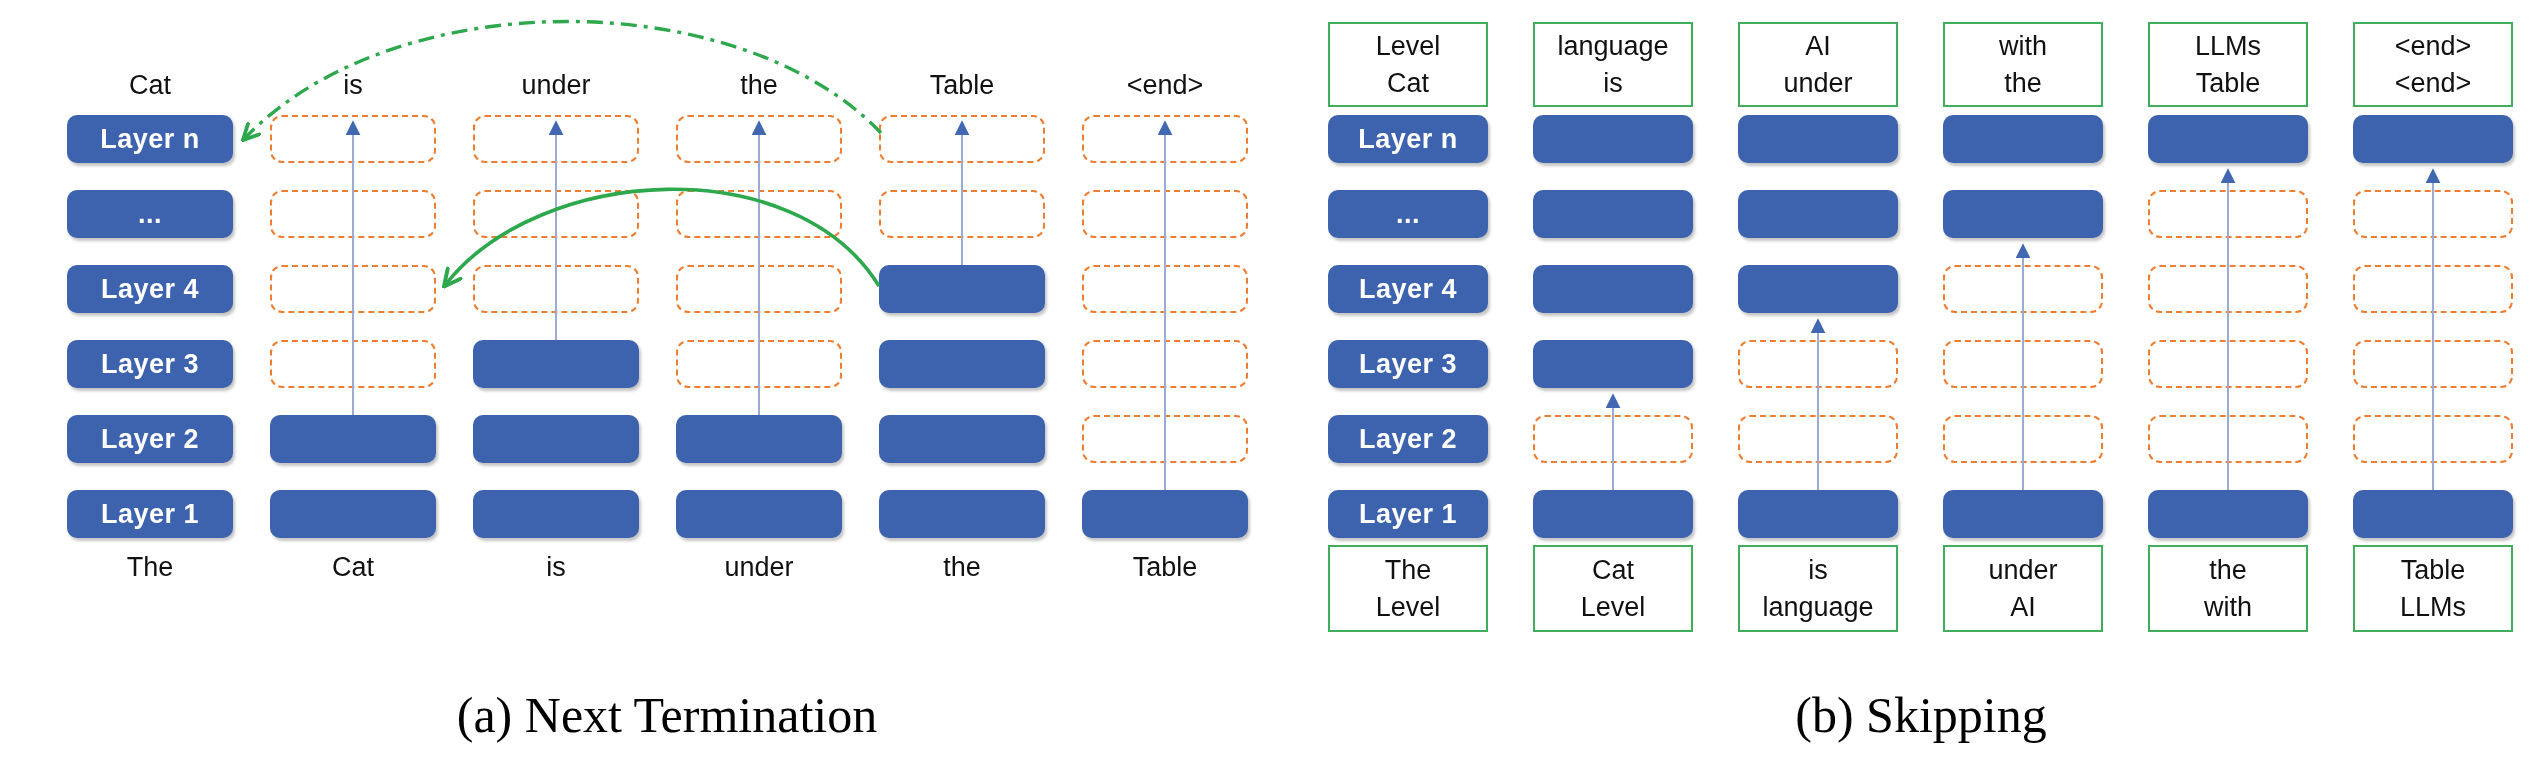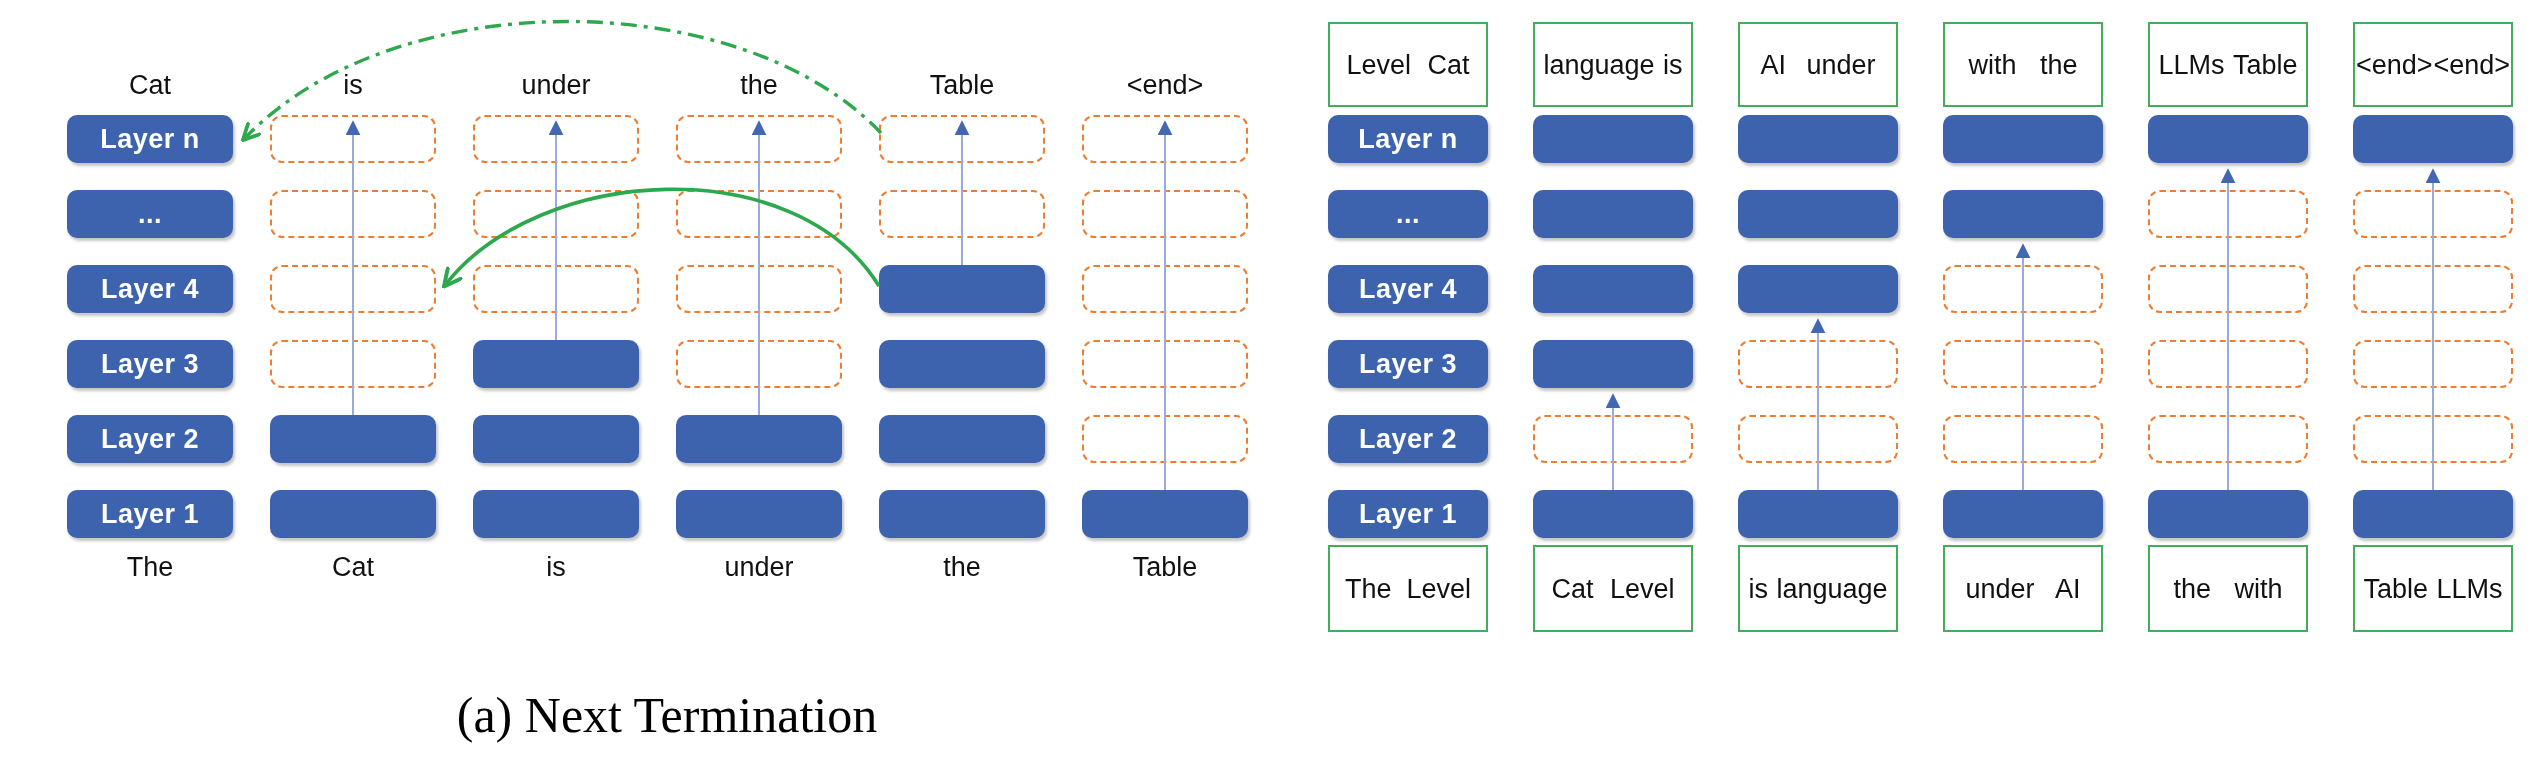--- a/index.html
+++ b/index.html
@@ -15,21 +15,21 @@
     position:absolute;box-sizing:border-box;border-radius:10px;background:#3D63AE;
     box-shadow:2px 3px 3px rgba(90,90,90,.35);display:flex;align-items:center;justify-content:center;
     color:#ffffff;font-weight:bold;font-size:27px;letter-spacing:.5px;
   }
   .tok{
     position:absolute;transform:translateX(-50%);font-size:27px;color:#111111;
     white-space:nowrap;line-height:30px;
   }
   .gbox{
     position:absolute;box-sizing:border-box;border:2.5px solid #41AE5B;background:#ffffff;
-    display:flex;flex-direction:row;align-items:center;justify-content:space-evenly;
+    display:flex;flex-direction:column;align-items:center;justify-content:space-evenly;
     font-size:27px;color:#111111;text-align:center;line-height:30px;
   }
   .caption{
     position:absolute;transform:translateX(-50%);font-family:"Liberation Serif",serif;
     font-size:50px;color:#000;white-space:nowrap;
   }
   svg.overlay{position:absolute;left:0;top:0;pointer-events:none;}
 </style>
 </head>
 <body>
@@ -187,13 +187,14 @@
       <line x1="1165" y1="490" x2="1165" y2="124" stroke="#99ABD6" stroke-width="2" marker-end="url(#bhead)"></line>
       <path d="M 881 133 C 740 -15, 395 -18, 245 138" fill="none" stroke="#2EA84C" stroke-width="3.4" stroke-dasharray="16 7 4 7" marker-end="url(#ghead)"></path>
       <path d="M 879 286 C 795 150, 540 165, 446 284" fill="none" stroke="#2EA84C" stroke-width="3.6" marker-end="url(#ghead)"></path>
       <line x1="1613" y1="490" x2="1613" y2="397" stroke="#99ABD6" stroke-width="2" marker-end="url(#bhead)"></line>
       <line x1="1818" y1="490" x2="1818" y2="322" stroke="#99ABD6" stroke-width="2" marker-end="url(#bhead)"></line>
       <line x1="2023" y1="490" x2="2023" y2="247" stroke="#99ABD6" stroke-width="2" marker-end="url(#bhead)"></line>
       <line x1="2228" y1="490" x2="2228" y2="172" stroke="#99ABD6" stroke-width="2" marker-end="url(#bhead)"></line>
       <line x1="2433" y1="490" x2="2433" y2="172" stroke="#99ABD6" stroke-width="2" marker-end="url(#bhead)"></line>
     </svg>
   <div class="caption" id="capA" style="left:667px;top:686px">(a) Next Termination</div>
+  <div class="caption" id="capB" style="left:1921px;top:686px">(b) Skipping</div>
 </div>
 
 </body></html>

